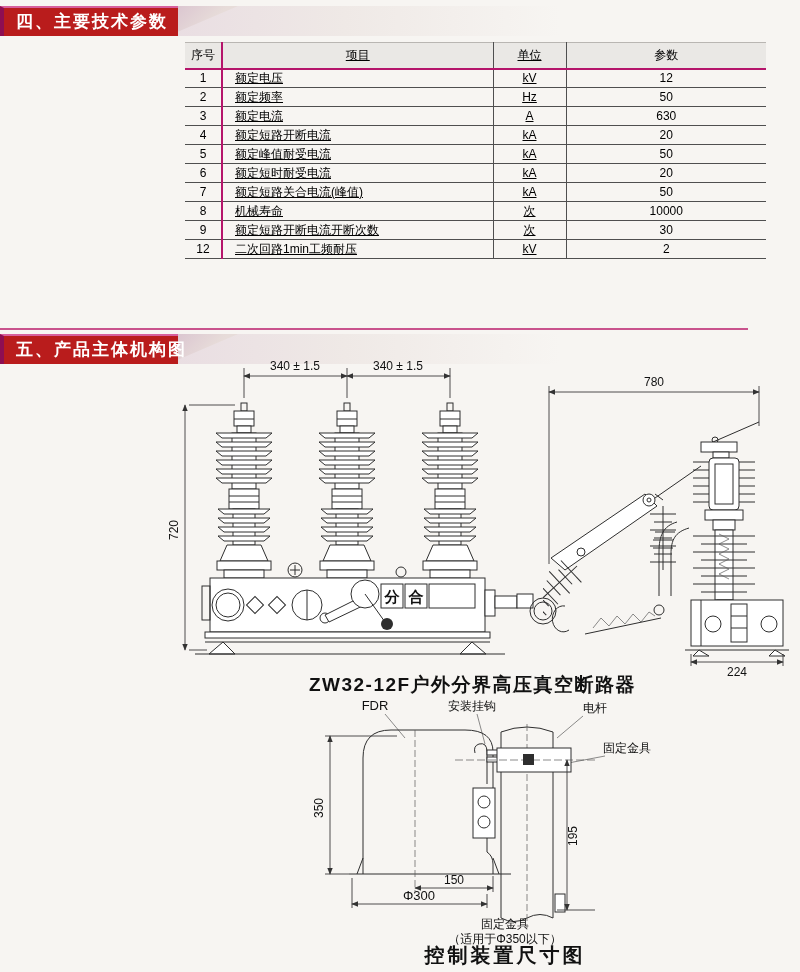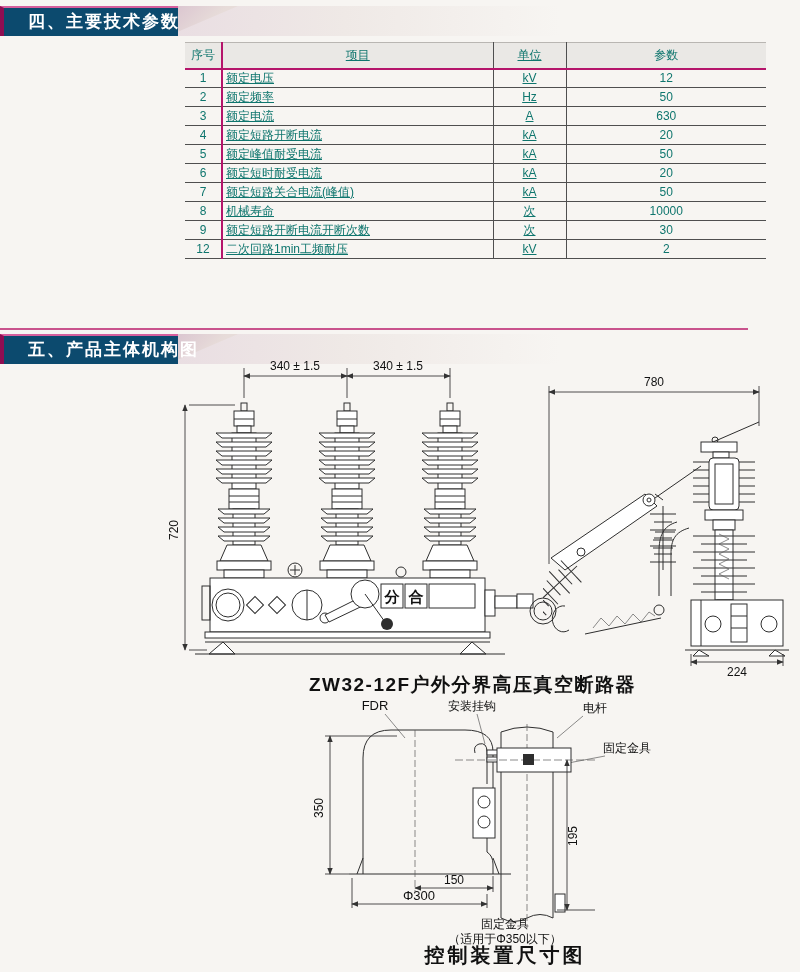--- a/index.html
+++ b/index.html
@@ -8,35 +8,35 @@
   .page { position:relative; width:800px; height:972px; background:#f7f5f2; overflow:hidden; }
 
   
   .banner { position:absolute; left:0; height:30px; }
   .banner-fade { position:absolute; left:168px; top:0; width:392px; height:30px;
     background:linear-gradient(90deg,#e9dde2 0%,#efe9e6 45%,rgba(247,245,242,0) 100%); }
   .banner-wedge { position:absolute; left:168px; top:0; width:70px; height:30px;
     background:linear-gradient(135deg,#d9c2cf 0%,#e7dcd9 60%); 
     clip-path:polygon(0 0,100% 0,0 100%); }
   .banner-main { position:absolute; left:0; top:0; width:178px; height:30px;
-    background:#0c4a6e; border-left:4px solid #8e0e52; border-top:2px solid #d75f9d;
-    color:#ffffff; font-size:17px; font-weight:bold; line-height:27px; padding-left:24px;
+    background:#b91c1c; border-left:4px solid #8e0e52; border-top:2px solid #d75f9d;
+    color:#ffffff; font-size:17px; font-weight:bold; line-height:27px; padding-left:12px;
     letter-spacing:2px; white-space:nowrap; }
   .rule5 { position:absolute; left:0; top:328px; width:748px; height:2px; background:#c9538d; }
 
   
   .ptable { position:absolute; left:185px; top:42px; width:581px; border-collapse:collapse;
-    table-layout:fixed; font-size:12px; color:#0f766e; }
+    table-layout:fixed; font-size:12px; color:#000000; }
   .ptable col.c1 { width:37px; } .ptable col.c2 { width:271px; }
   .ptable col.c3 { width:73px; } .ptable col.c4 { width:200px; }
   .ptable th { height:26px; font-weight:normal; background:#eae8e5;
     border-top:1px solid #b9b6b2; border-bottom:2px solid #b5156b; }
   .ptable td { height:19px; border-bottom:1px solid #4f4f4f; background:transparent;
     text-align:center; overflow:hidden; white-space:nowrap; }
-  .ptable td.item { text-align:left; padding-left:3px; }
+  .ptable td.item { text-align:left; padding-left:12px; }
   .ptable .vmag { border-right:2px solid #b5156b; }
   .ptable .vgry { border-right:1px solid #4f4f4f;text-decoration:underline; }
 
   
   svg { font-family:"Liberation Sans","DejaVu Sans",sans-serif; }
   svg text { fill:#111111; }
   .ln   { stroke:#2e2e2e; stroke-width:1; fill:none; }
   .lnw  { stroke:#2e2e2e; stroke-width:1; fill:#ffffff; }
   .dim  { stroke:#3a3a3a; stroke-width:0.9; fill:none; }
   .thin { stroke:#5a5a5a; stroke-width:0.7; fill:none; }

